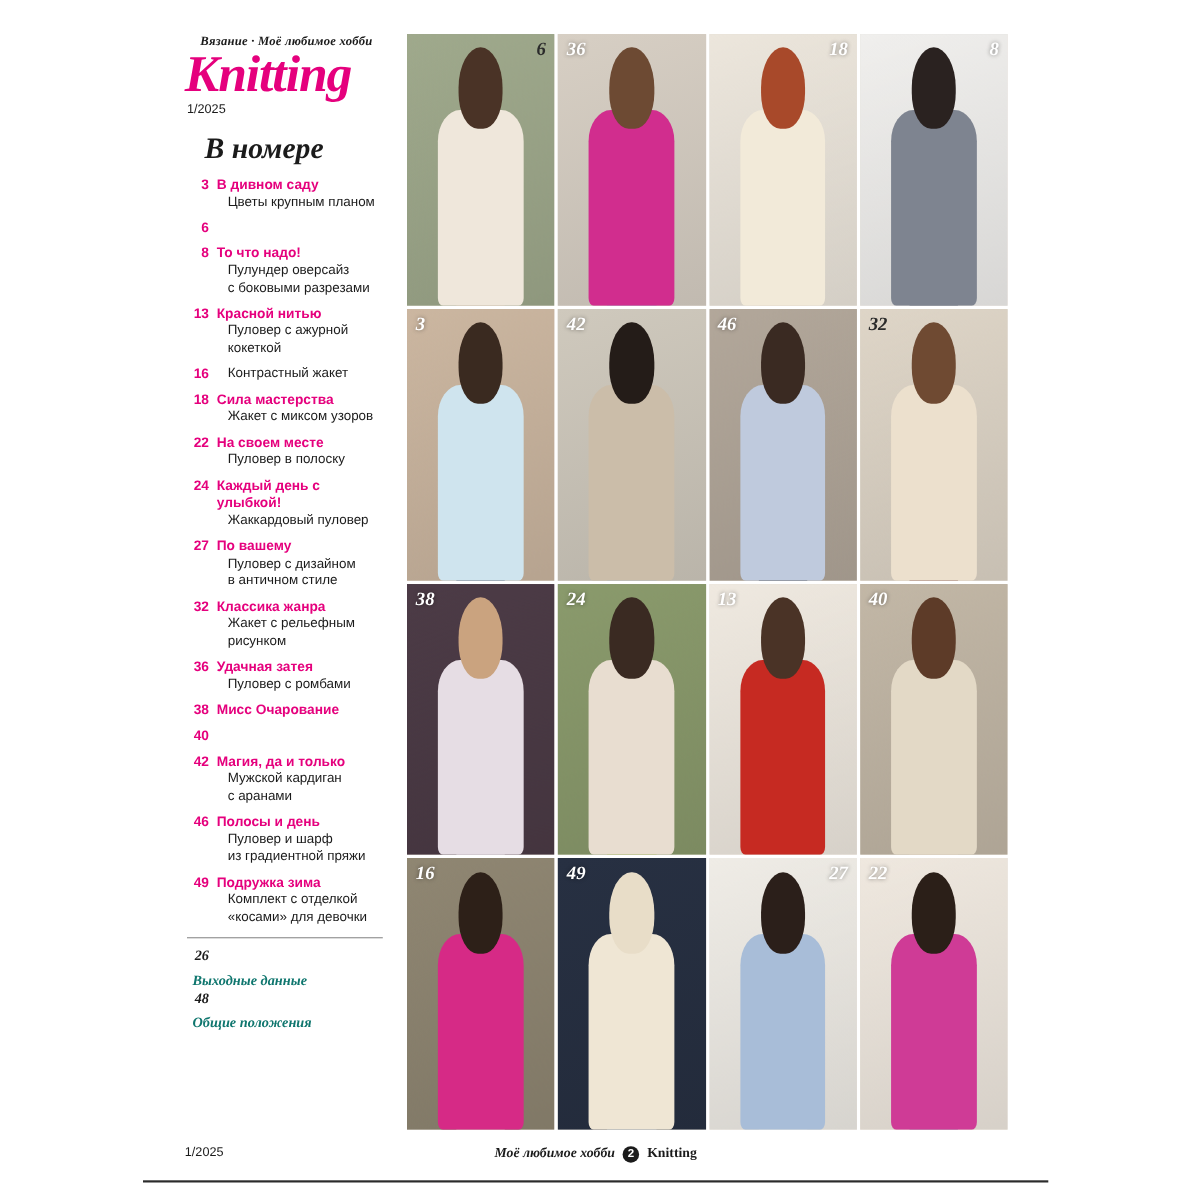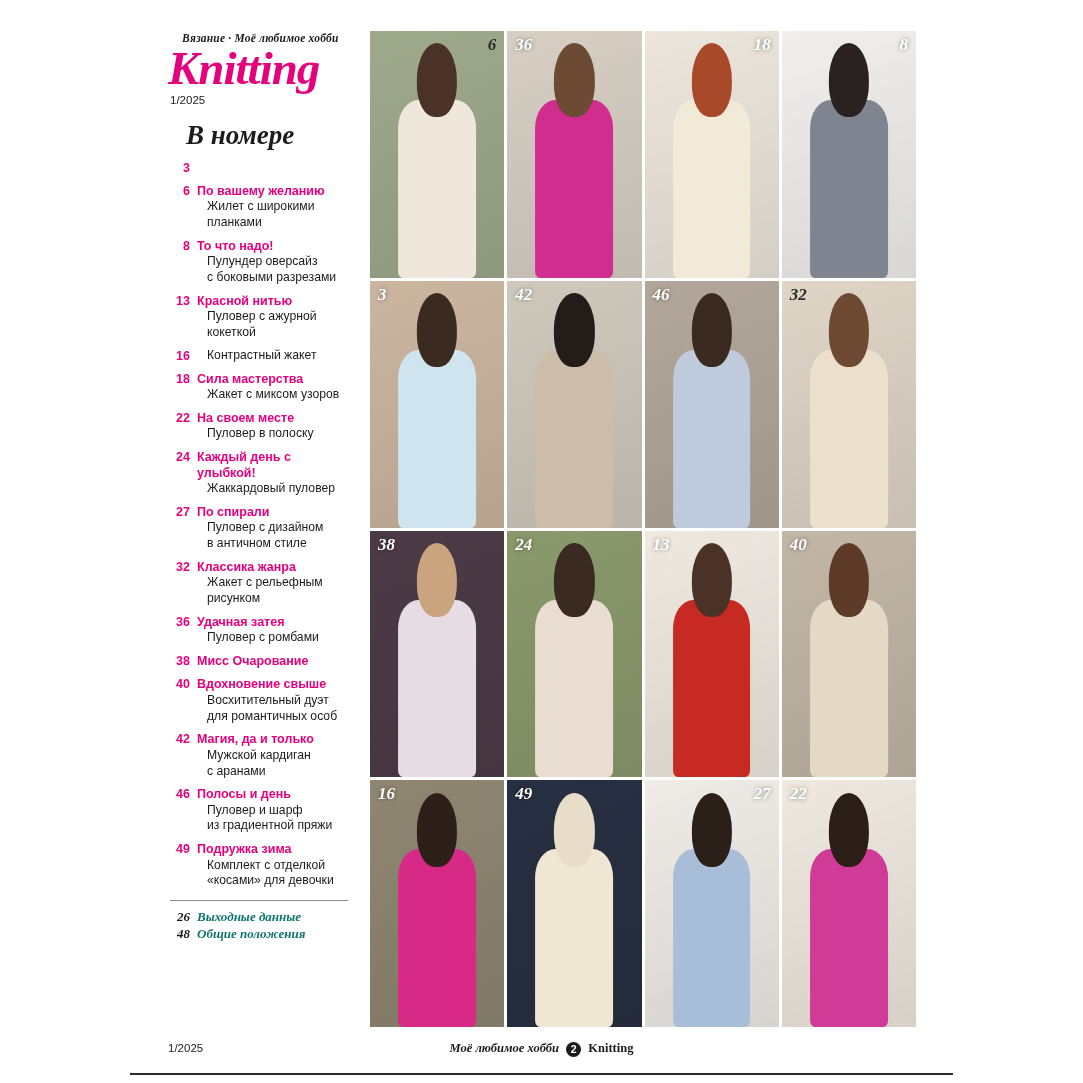--- a/index.html
+++ b/index.html
@@ -96,20 +96,21 @@
   .toc-rule {
     width: 178px;
     height: 1px;
     background: #8c8c8c;
     margin: 11px 0 8px 2px;
   }
   .toc-foot-item {
     display: flex;
     align-items: flex-start;
     margin-bottom: 1px;
+    flex-direction: column;
   }
   .toc-foot-page {
     width: 22px;
     flex: 0 0 22px;
     text-align: right;
     font-family: "Liberation Serif", serif;
     font-size: 13px;
     font-weight: bold;
     font-style: italic;
     color: #1b1b1b;
@@ -247,27 +248,27 @@
 
   <div class="left-col">
     <div class="masthead-kicker">Вязание · Моё любимое хобби</div>
     <div class="logo">Knitting</div>
     <div class="issue">1/2025</div>
     <div class="toc-title">В номере</div>
 
     <div class="toc" id="toc-list">
         <div class="toc-item">
           <div class="toc-page">3</div>
+          <div class="toc-body">
+            <div class="toc-head">В дивном саду</div>
+            <div class="toc-sub">Цветы крупным планом</div>
+          </div>
         </div>
         <div class="toc-item">
           <div class="toc-page">6</div>
-          <div class="toc-body">
-            <div class="toc-head">По вашему желанию</div>
-            <div class="toc-sub">Жилет с широкими<br>планками</div>
-          </div>
         </div>
         <div class="toc-item">
           <div class="toc-page">8</div>
           <div class="toc-body">
             <div class="toc-head">То что надо!</div>
             <div class="toc-sub">Пулундер оверсайз<br>с боковыми разрезами</div>
           </div>
         </div>
         <div class="toc-item">
           <div class="toc-page">13</div>
@@ -299,21 +300,21 @@
         <div class="toc-item">
           <div class="toc-page">24</div>
           <div class="toc-body">
             <div class="toc-head">Каждый день с улыбкой!</div>
             <div class="toc-sub">Жаккардовый пуловер</div>
           </div>
         </div>
         <div class="toc-item">
           <div class="toc-page">27</div>
           <div class="toc-body">
-            <div class="toc-head">По спирали</div>
+            <div class="toc-head">По вашему</div>
             <div class="toc-sub">Пуловер с дизайном<br>в античном стиле</div>
           </div>
         </div>
         <div class="toc-item">
           <div class="toc-page">32</div>
           <div class="toc-body">
             <div class="toc-head">Классика жанра</div>
             <div class="toc-sub">Жакет с рельефным<br>рисунком</div>
           </div>
         </div>
@@ -325,24 +326,20 @@
           </div>
         </div>
         <div class="toc-item">
           <div class="toc-page">38</div>
           <div class="toc-body">
             <div class="toc-head">Мисс Очарование</div>
           </div>
         </div>
         <div class="toc-item">
           <div class="toc-page">40</div>
-          <div class="toc-body">
-            <div class="toc-head">Вдохновение свыше</div>
-            <div class="toc-sub">Восхитительный дуэт<br>для романтичных особ</div>
-          </div>
         </div>
         <div class="toc-item">
           <div class="toc-page">42</div>
           <div class="toc-body">
             <div class="toc-head">Магия, да и только</div>
             <div class="toc-sub">Мужской кардиган<br>с аранами</div>
           </div>
         </div>
         <div class="toc-item">
           <div class="toc-page">46</div>

